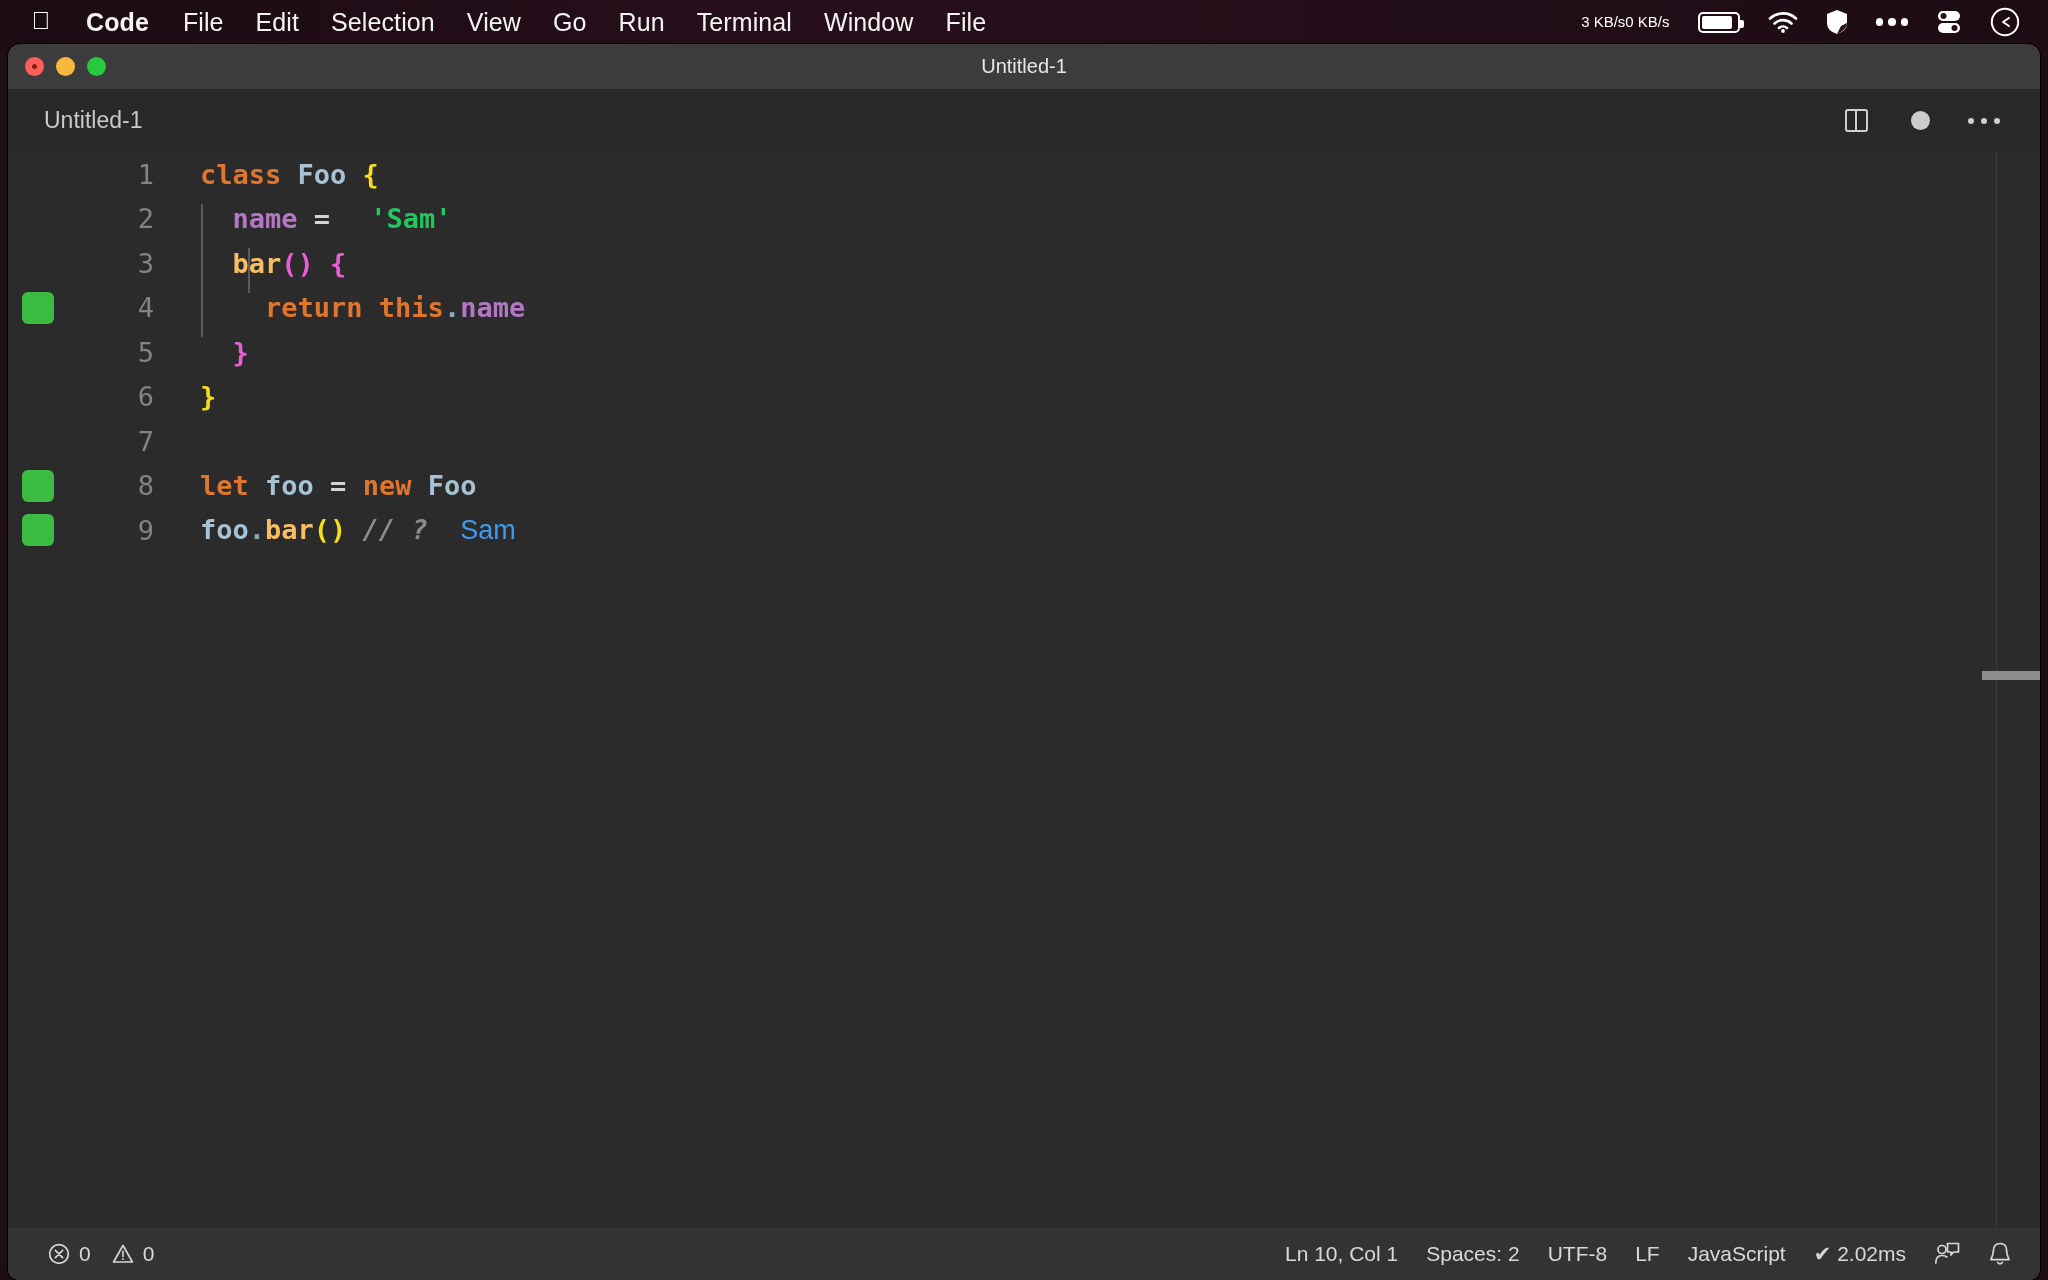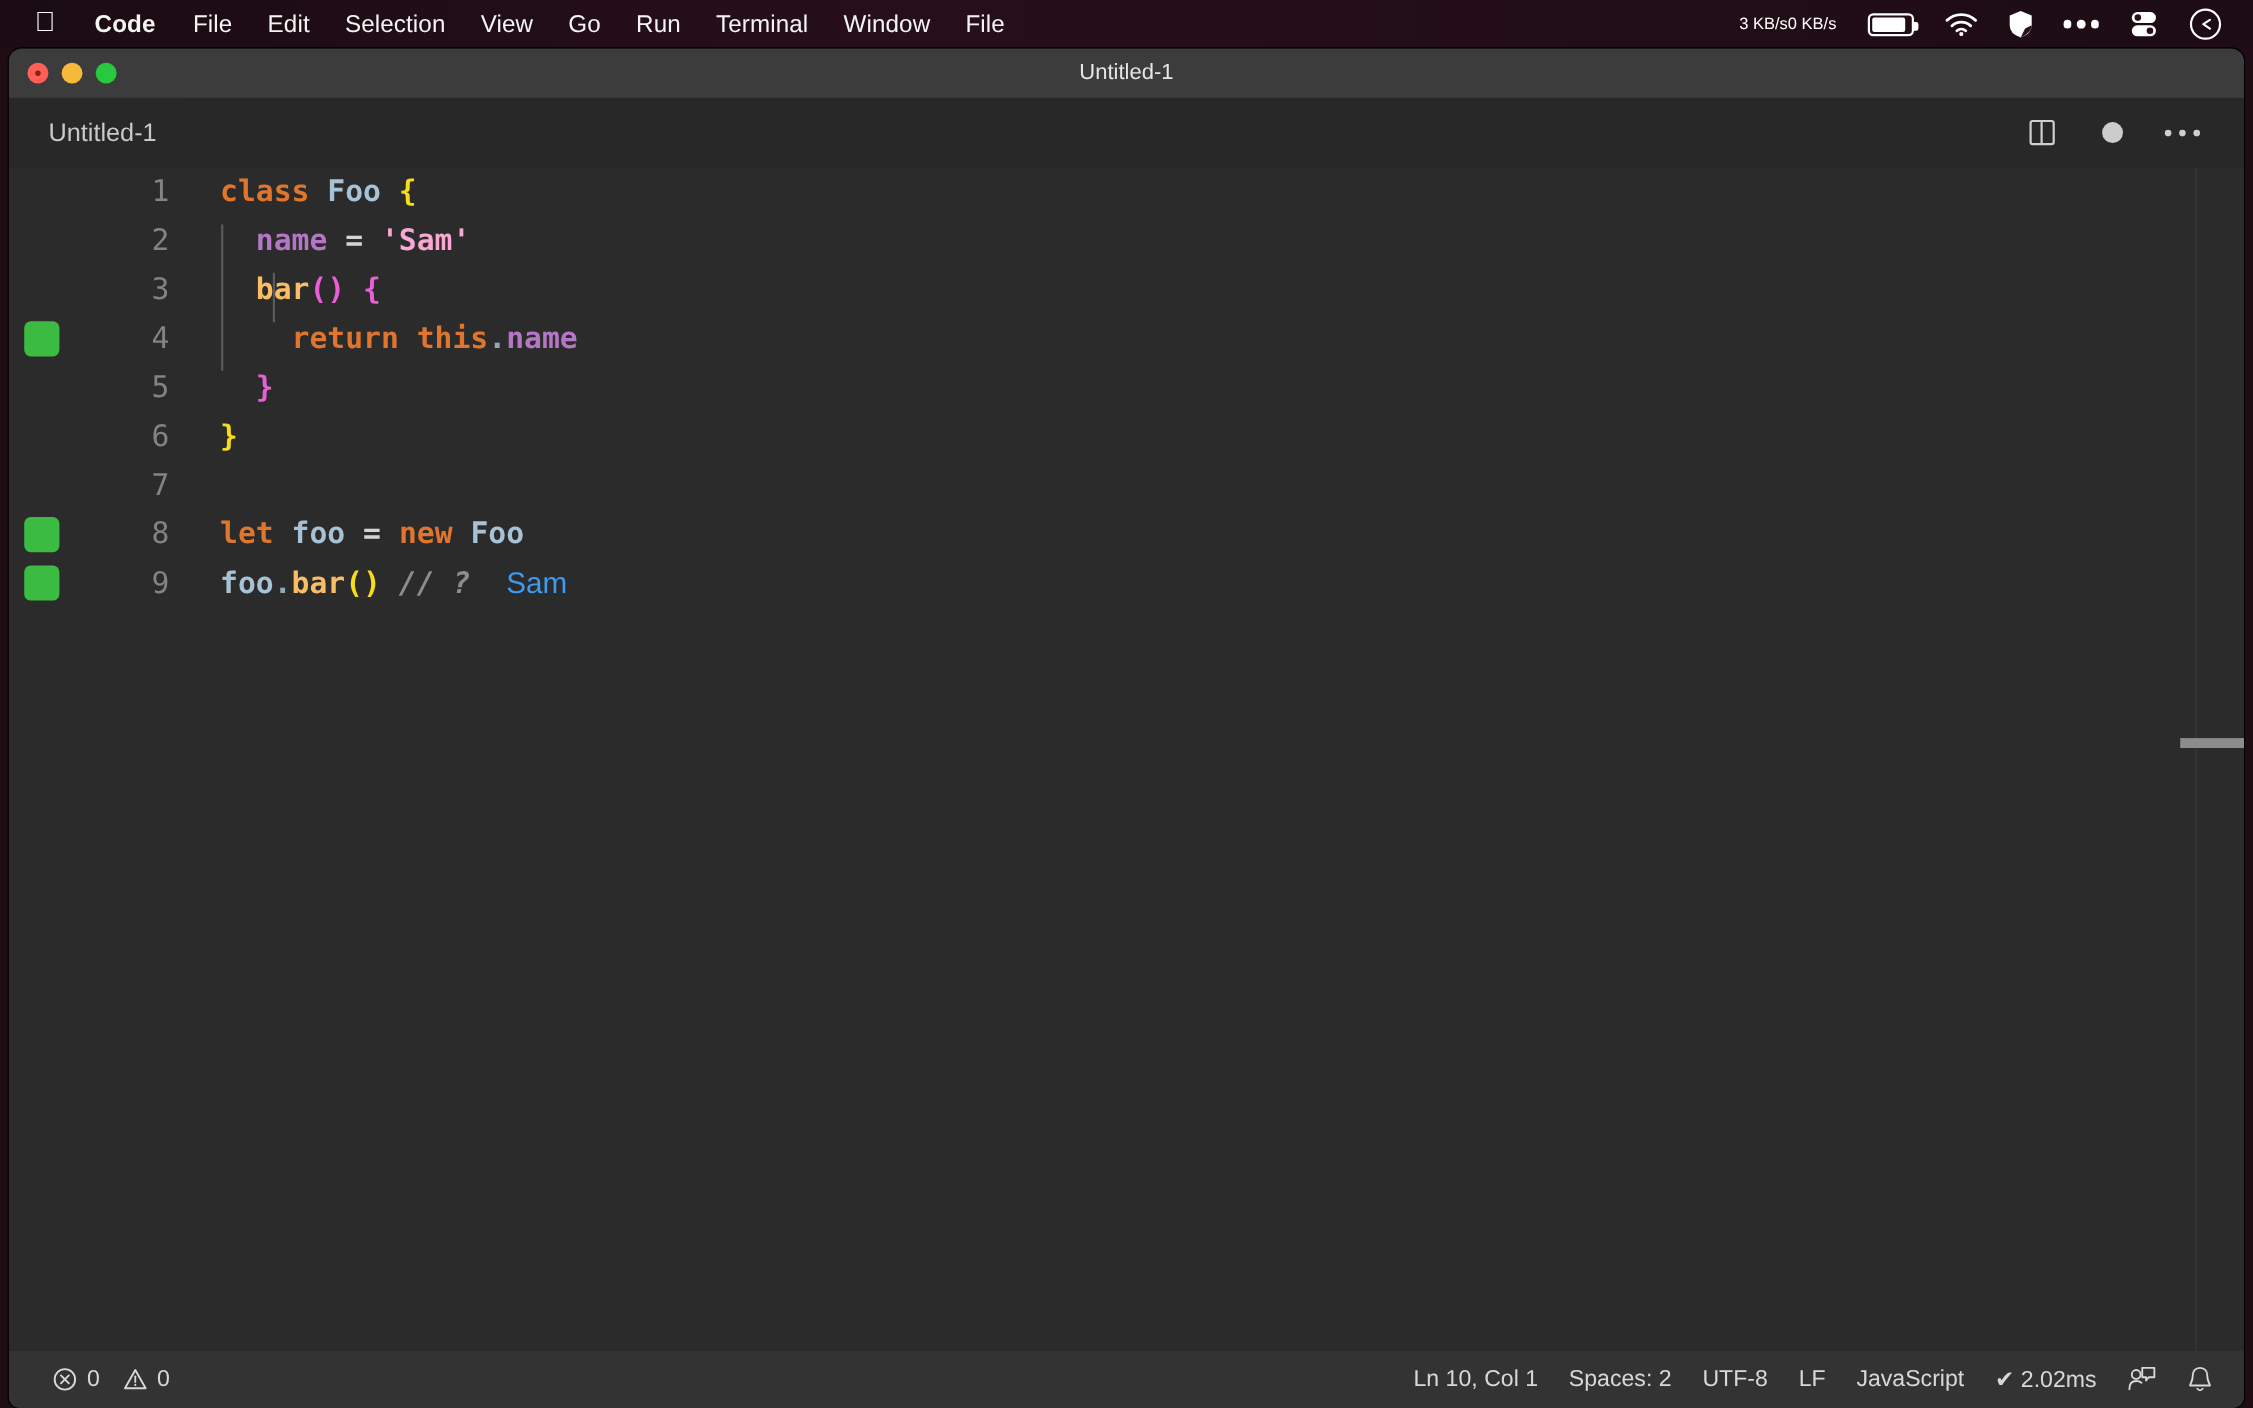--- a/index.html
+++ b/index.html
@@ -19,21 +19,21 @@
     display:flex; align-items:center;
     color:#f2f2f2;
   }
   .mb-apple{
     width:46px; display:flex; align-items:center; justify-content:center;
     padding-left:18px; box-sizing:content-box;
   }
   .apple-glyph{ font-size:25px; line-height:1; color:#ffffff; display:block; margin-top:-3px;}
   .mb-items{ display:flex; align-items:center; gap:0px; }
   .mb-item{
-    font-size:22px; color:#f4f4f4; padding:0 16px; height:44px;
+    font-size:25px; color:#f4f4f4; padding:0 16px; height:44px;
     display:flex; align-items:center; white-space:nowrap; letter-spacing:.1px;
   }
   .mb-item.bold{ font-weight:bold; padding-left:22px; padding-right:18px;}
   .mb-right{
     position:absolute; right:0; top:0; height:44px;
     display:flex; align-items:center; gap:0px; padding-right:14px;
   }
   .mbr{ height:44px; display:flex; align-items:center; justify-content:center; padding:0 14px; }
   .netspeed{
     display:flex; flex-direction:row; align-items:flex-end; justify-content:center;
@@ -125,21 +125,21 @@
   .indent-guides{ position:absolute; left:0; top:0; right:0; bottom:0; pointer-events:none; z-index:0;}
   .ig{ position:absolute; width:1.5px; background:#5a5a5a; }
 
   
   .t-kw     { color:#e0762e; }
   .t-cls    { color:#a6c2d4; }
   .t-brace-y{ color:#f7dd19; }
   .t-brace-m{ color:#ea5fd8; }
   .t-prop   { color:#b377c6; }
   .t-op     { color:#d4d4d4; }
-  .t-str    { color:#f9a8d4; }
+  .t-str    { color:#22c55e;margin-left:24px; }
   .t-fn     { color:#f9bd63; }
   .t-var    { color:#a6c2d4; }
   .t-dot    { color:#8fa8b8; }
   .t-cmt    { color:#8c8c8c; font-style:italic; }
   .t-res    { color:#3d9bf0; font-family:"Liberation Sans",sans-serif; font-weight:normal; font-style:normal; }
   .t-q      { color:#8c8c8c; font-style:italic;}
 
   .vsep{ position:absolute; right:43px; top:0; bottom:0; width:1.5px; background:#3a3a3a;}
   .ruler-mark{ position:absolute; right:0px; width:58px; height:9px; background:#8c8c8c; top:519px;}
 

